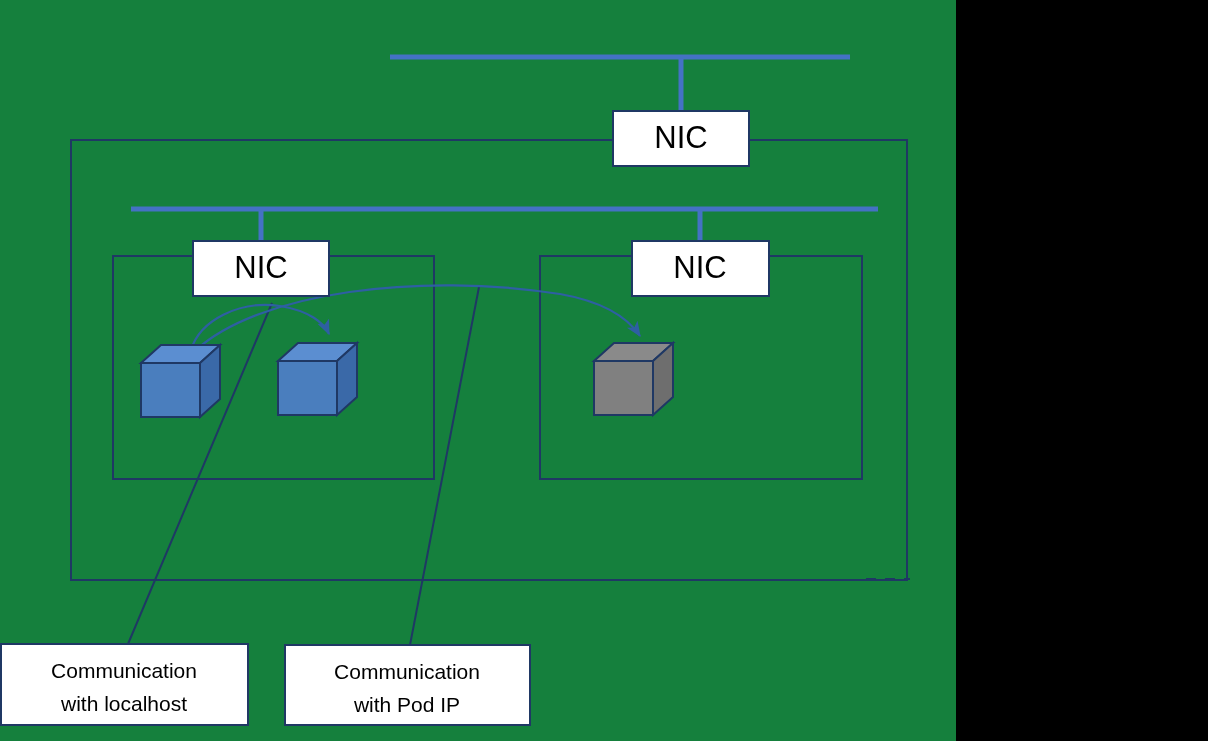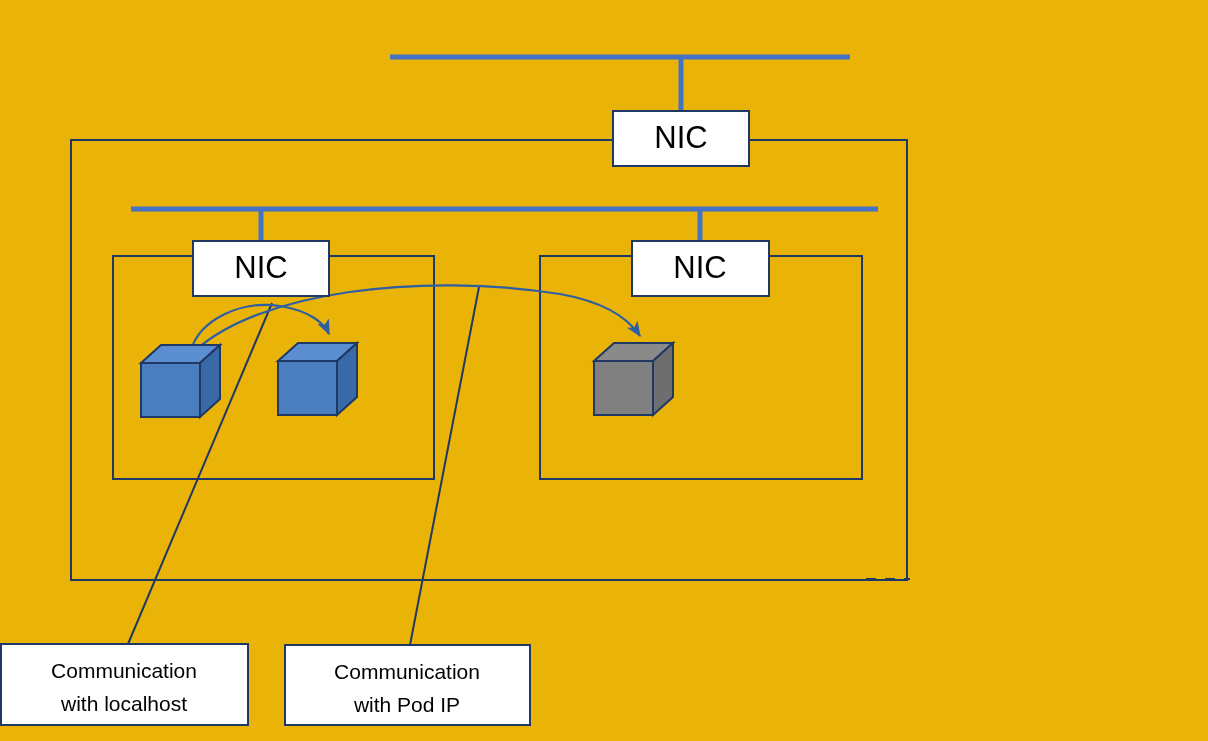--- a/index.html
+++ b/index.html
@@ -2,23 +2,23 @@
 <html><head>
 <meta charset="utf-8">
 <style>
   html, body {
     margin: 0;
     padding: 0;
     background: #000000;
   }
   #canvas {
     position: relative;
-    width: 1208px;
+    width: 956px;
     height: 741px;
-    background: #eab308;
+    background: #15803d;
     overflow: hidden;
     font-family: "Liberation Sans", sans-serif;
   }
   #diagram-svg {
     position: absolute;
     left: 0;
     top: 0;
     width: 1208px;
     height: 741px;
   }

